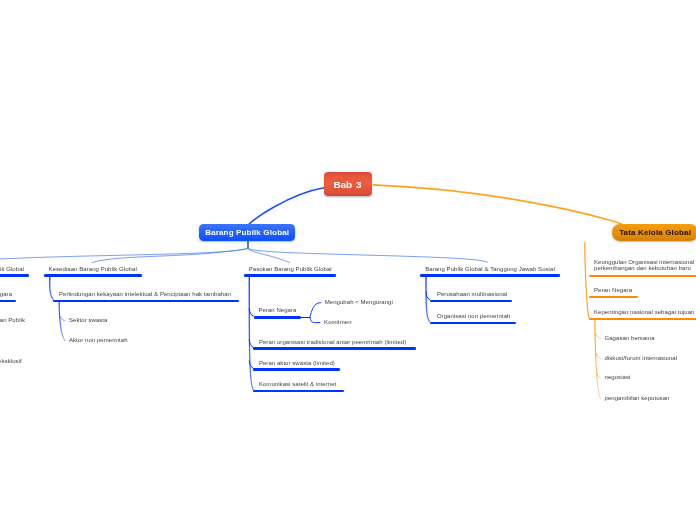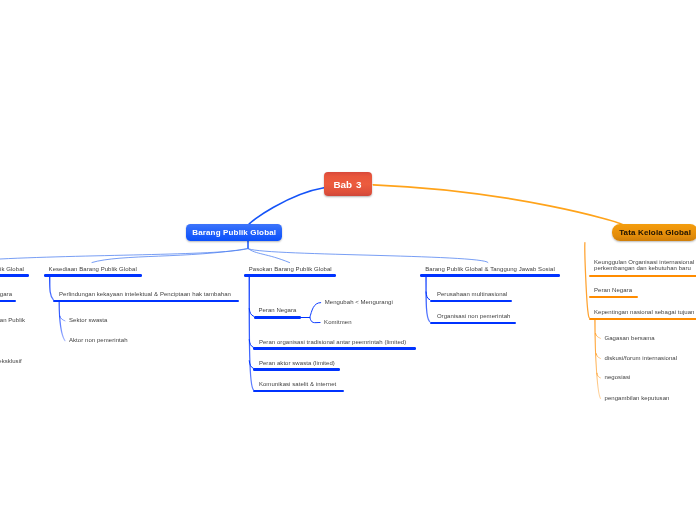--- a/index.html
+++ b/index.html
@@ -148,15 +148,15 @@
       <div class="uline" style="left: 588.6px; top: 295.8px; width: 49px; background: rgb(255, 140, 0);"></div>
       <div class="topic" style="left: 594px; top: 308.6px;">Kepentingan nasional sebagai tujuan</div>
       <div class="uline" style="left: 589.2px; top: 317.6px; width: 110.8px; background: rgb(255, 140, 0);"></div>
       <div class="topic" style="left: 604.5px; top: 334.8px;">Gagasan bersama</div>
       <div class="topic" style="left: 604.5px; top: 354.9px;">diskusi/forum internasional</div>
       <div class="topic" style="left: 604.5px; top: 374.4px;">negosiasi</div>
       <div class="topic" style="left: 604.5px; top: 394.9px;">pengambilan keputusan</div>
     </div>
 
   <div class="node" id="root-node" style="left: 324.2px; top: 171.9px; width: 47.7px; height: 24.1px;">Bab 3</div>
-  <div class="node" id="branch-blue" style="left: 186px; top: 223.8px; width: 96.4px; height: 17.7px;">Barang Publik Global</div>
+  <div class="node" id="branch-blue" style="left: 199px; top: 223.8px; width: 96.4px; height: 17.7px;">Barang Publik Global</div>
   <div class="node" id="branch-orange" style="left: 580.2px; top: 223.8px; width: 85.8px; height: 17.7px;">Tata Kelola Global</div>
 </div>
 
 </body></html>

